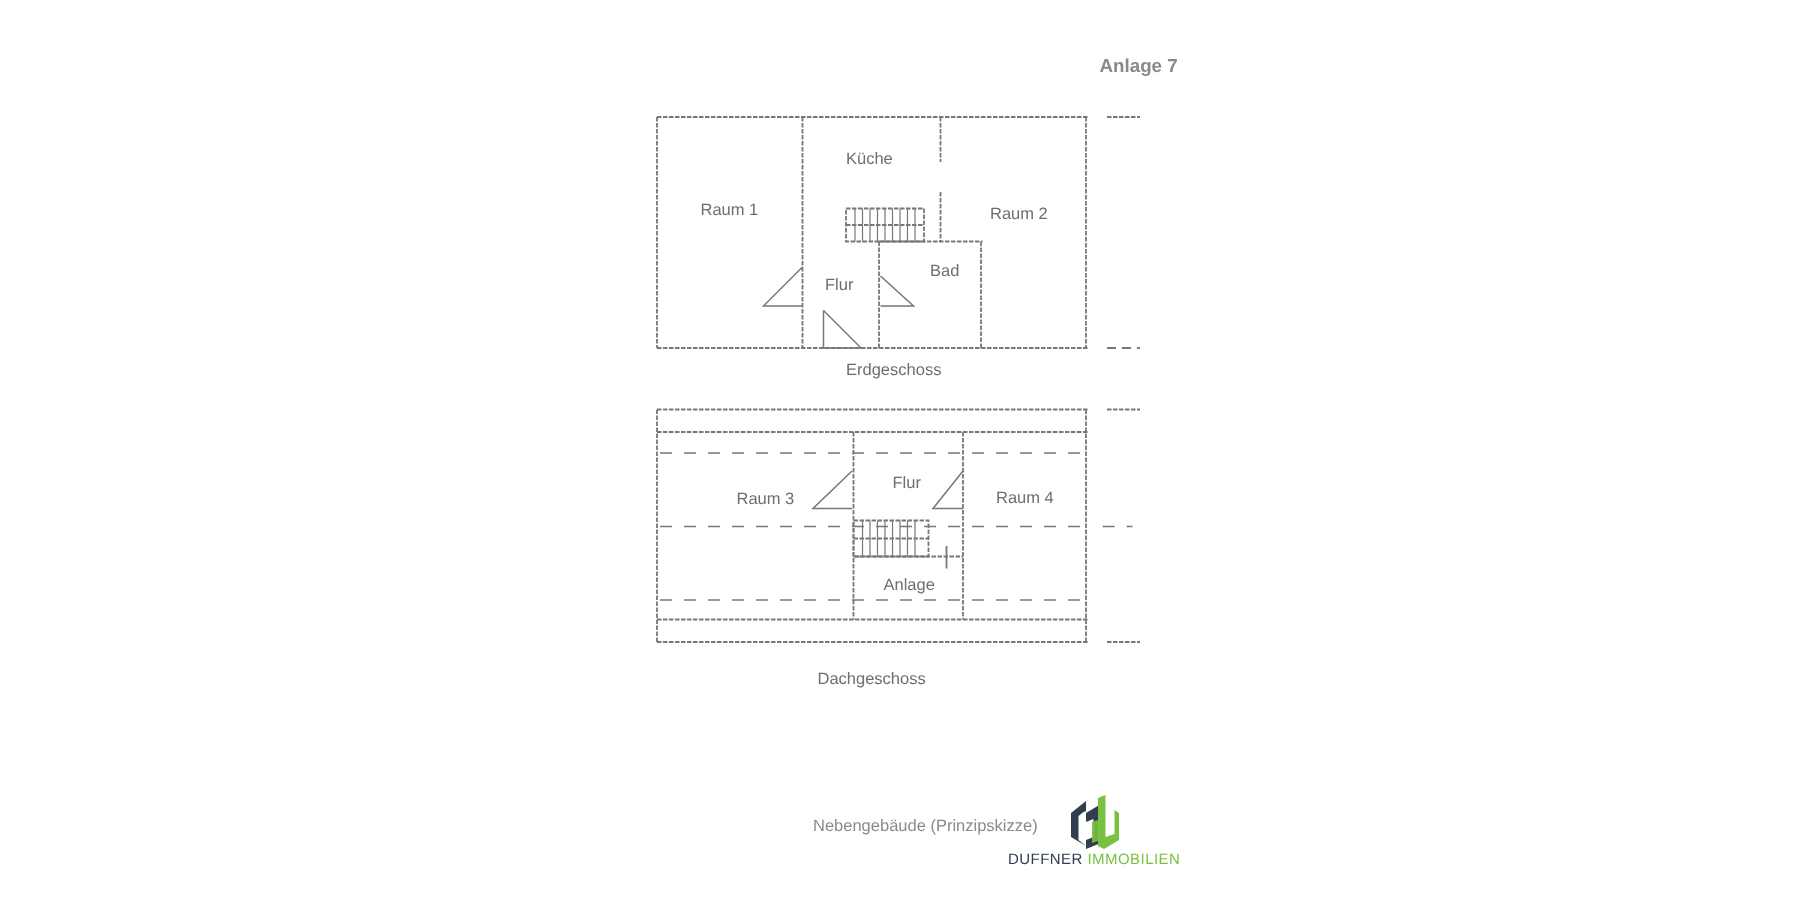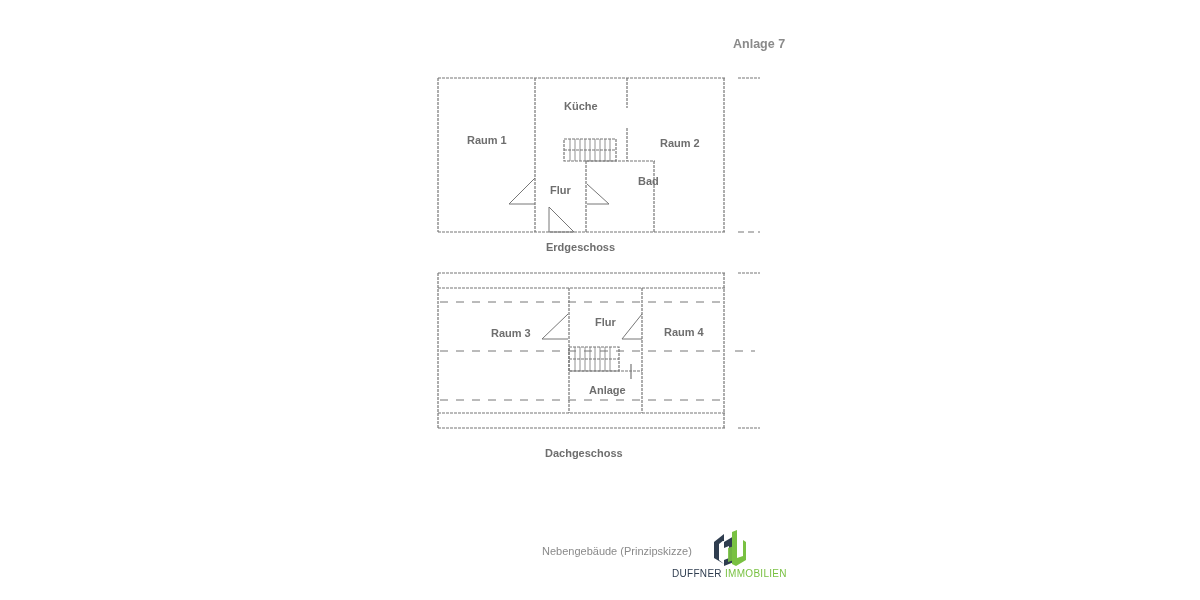--- a/index.html
+++ b/index.html
@@ -1,18 +1,18 @@
 <!DOCTYPE html>
 <html><head>
 <meta charset="utf-8">
 <style>
   html, body { margin:0; padding:0; }
   body { width:1200px; height:600px; background:#ffffff; position:relative; overflow:hidden;
          font-family: "Liberation Sans", sans-serif; }
-  .lbl { position:absolute; color:#6e6e6e; font-weight:bold; font-size:11px; white-space:nowrap; }
+  .lbl { position:absolute; color:#6e6e6e; font-weight:normal; font-size:11px; white-space:nowrap; }
   .annex { position:absolute; left:733px; top:37px; color:#8a8a8a; font-weight:bold; font-size:12.5px; }
   .caption { position:absolute; left:542px; top:545px; color:#8a8a8a; font-size:11px; }
   svg.plan { position:absolute; left:0; top:0; }
   .brand { position:absolute; left:672px; top:568px; font-weight:normal; font-size:10px; letter-spacing:0.3px; }
   .brand .a { color:#2f3d4f; }
   .brand .b { color:#79c142; }
   .logo { position:absolute; left:710px; top:530px; }
 </style>
 </head>
 <body>
@@ -90,22 +90,22 @@
 
     <polyline points="568,314 542,339 568,339" stroke-dasharray="none" stroke-width="1"></polyline>
     <polyline points="642,314 622,339 642,339" stroke-dasharray="none" stroke-width="1"></polyline>
   </g>
 </svg>
 
 <div class="lbl" style="left:467px;top:134px;">Raum 1</div>
 <div class="lbl" style="left:564px;top:100px;">Küche</div>
 <div class="lbl" style="left:660px;top:137px;">Raum 2</div>
 <div class="lbl" style="left:550px;top:184px;">Flur</div>
-<div class="lbl" style="left:638px;top:175px;text-align:right;">Bad</div>
-<div class="lbl" style="left:546px;top:241px;">Erdgeschoss</div>
+<div class="lbl" style="left:620px;top:175px;text-align:right;">Bad</div>
+<div class="lbl" style="left:564px;top:241px;">Erdgeschoss</div>
 
 <div class="lbl" style="left:471px;top:327px;padding-left:20px;">Raum 3</div>
 <div class="lbl" style="left:595px;top:316px;">Flur</div>
 <div class="lbl" style="left:664px;top:326px;">Raum 4</div>
 <div class="lbl" style="left:589px;top:384px;">Anlage</div>
 <div class="lbl" style="left:545px;top:447px;">Dachgeschoss</div>
 
 <div class="caption">Nebengebäude (Prinzipskizze)</div>
 
 <svg class="logo" width="38" height="38" viewBox="0 0 38 38">

